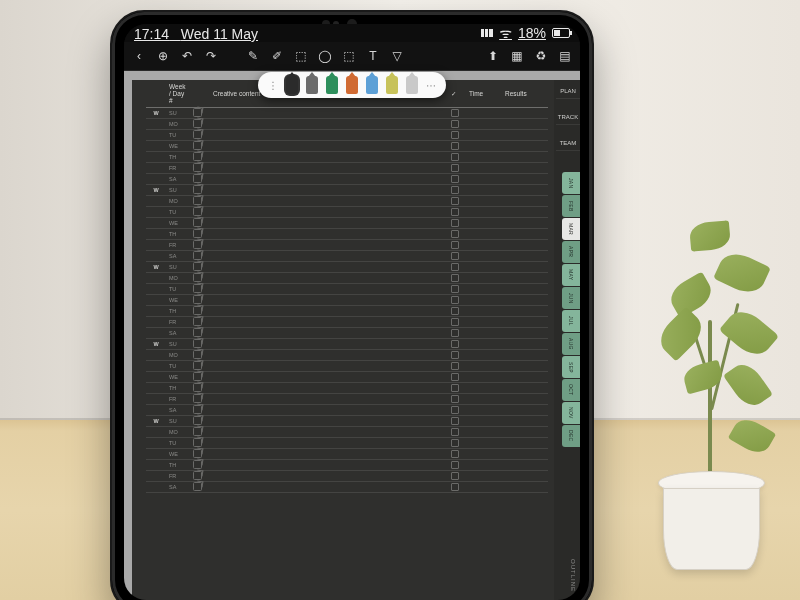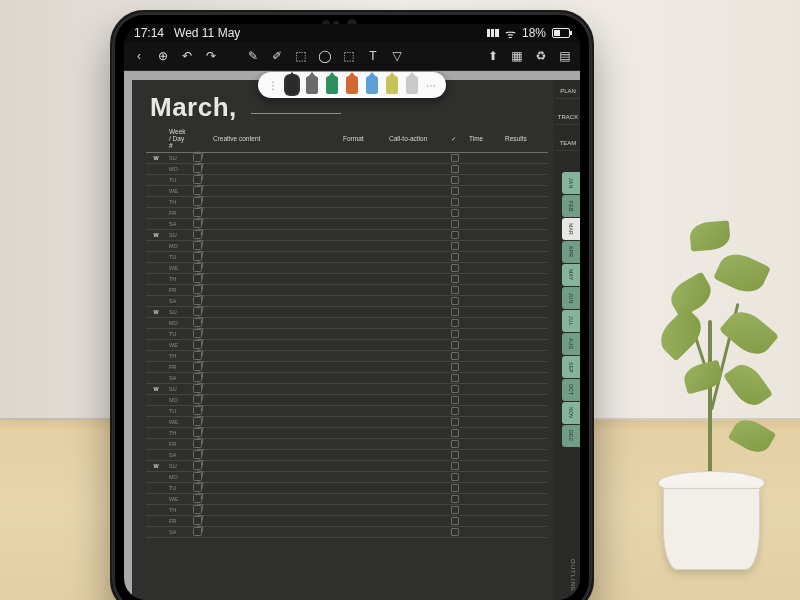--- a/index.html
+++ b/index.html
@@ -12,21 +12,21 @@
   .pot{position:absolute;right:40px;bottom:30px;width:95px;height:80px;background:#f2efe9;border-radius:0 0 14px 14px/0 0 40px 40px;border:1px solid #d6d0c5;box-shadow:0 4px 8px rgba(0,0,0,.15);}
   .pot-rim{position:absolute;right:35px;bottom:105px;width:105px;height:22px;background:#f6f3ee;border-radius:50%;border:1px solid #d6d0c5;box-shadow:0 2px 4px rgba(0,0,0,.08);}
   .plant{position:absolute;right:20px;bottom:100px;width:140px;height:300px;}
   .stem{position:absolute;background:#7a8a4e;border-radius:3px;}
   .leaf{position:absolute;background:linear-gradient(135deg,#9bb15f 0%,#819a43 100%);border-radius:50% 10% 50% 10%;}
   
   .ipad{position:absolute;left:110px;top:10px;width:480px;height:600px;background:#000;border-radius:34px;border:2px solid #1a1a1a;box-shadow:0 20px 40px rgba(0,0,0,.35),inset 0 0 0 3px #2b2b2b;}
   .ipad-screen{position:absolute;inset:12px;background:#101010;border-radius:22px;overflow:hidden;}
   .notch-dot{position:absolute;top:7px;left:50%;width:10px;height:10px;background:#1c1c1c;border-radius:50%;transform:translateX(-50%);box-shadow:-16px 0 0 -2px #222,-26px 0 0 -1px #1c1c1c;}
   
-  .statusbar{height:18px;background:#0d0d0d;color:#e8e8e8;font-size:12px;display:flex;align-items:center;justify-content:space-between;padding:0 10px;}
+  .statusbar{height:18px;background:#0d0d0d;color:#e8e8e8;font-size:14px;display:flex;align-items:flex-end;justify-content:space-between;padding:0 10px;text-decoration:underline;}
   .statusbar .right{display:flex;gap:6px;align-items:center;}
   .sig-icon,.wifi-icon,.bat-icon{display:inline-block;}
   .sig-icon{width:12px;height:8px;background:linear-gradient(to right,#e8e8e8 25%,transparent 25% 35%,#e8e8e8 35% 60%,transparent 60% 70%,#e8e8e8 70%);}
   .bat-icon{width:16px;height:8px;border:1px solid #e8e8e8;border-radius:2px;position:relative;}
   .bat-icon::after{content:"";position:absolute;right:-3px;top:2px;width:2px;height:4px;background:#e8e8e8;}
   .bat-icon .fill{position:absolute;left:1px;top:1px;bottom:1px;width:35%;background:#e8e8e8;}
   
   .apptoolbar{height:28px;background:#121212;display:flex;align-items:center;padding:0 8px;color:#d7d7d7;gap:10px;border-bottom:1px solid #292929;}
   .apptoolbar .spacer{flex:1;}
   .tbicon{width:14px;height:14px;display:flex;align-items:center;justify-content:center;font-size:12px;cursor:pointer;}
@@ -141,24 +141,20 @@
           <span class="pen" style="background: rgb(208, 106, 50);"></span>
           <span class="pen" style="background: rgb(93, 160, 214);"></span>
           <span class="pen" style="background: rgb(199, 194, 90);"></span>
           <span class="pen" style="background: rgb(201, 201, 201);"></span>
         <span class="pendots">⋯</span>
       </div>
 
       <div class="page-wrap">
         <div class="pageleft"></div>
         <div class="page">
-          <div class="month-title">
-            <span>March,</span>
-            <span class="line"></span>
-          </div>
           <table class="plan">
             <thead>
                 <tr>
               <th style="width:14px"></th>
               <th style="width:18px">Week / Day #</th>
               <th style="width:14px"></th>
               <th>Creative content</th>
               <th style="width:40px">Format</th>
               <th style="width:56px">Call-to-action</th>
               <th style="width:10px">✓</th>

